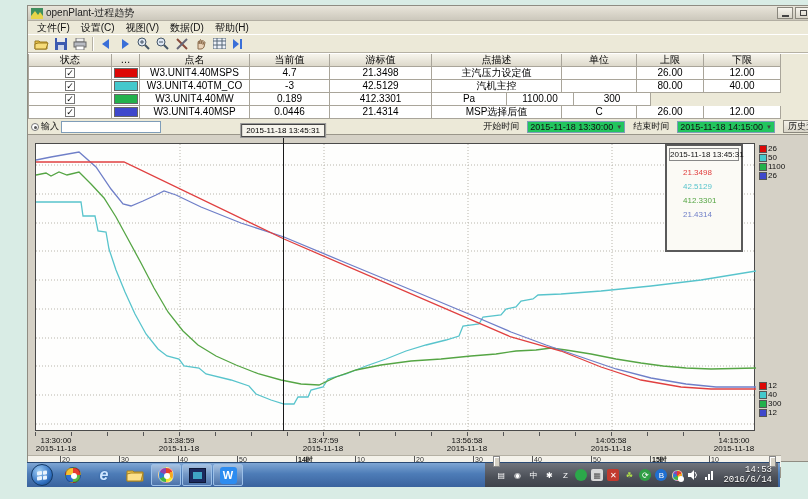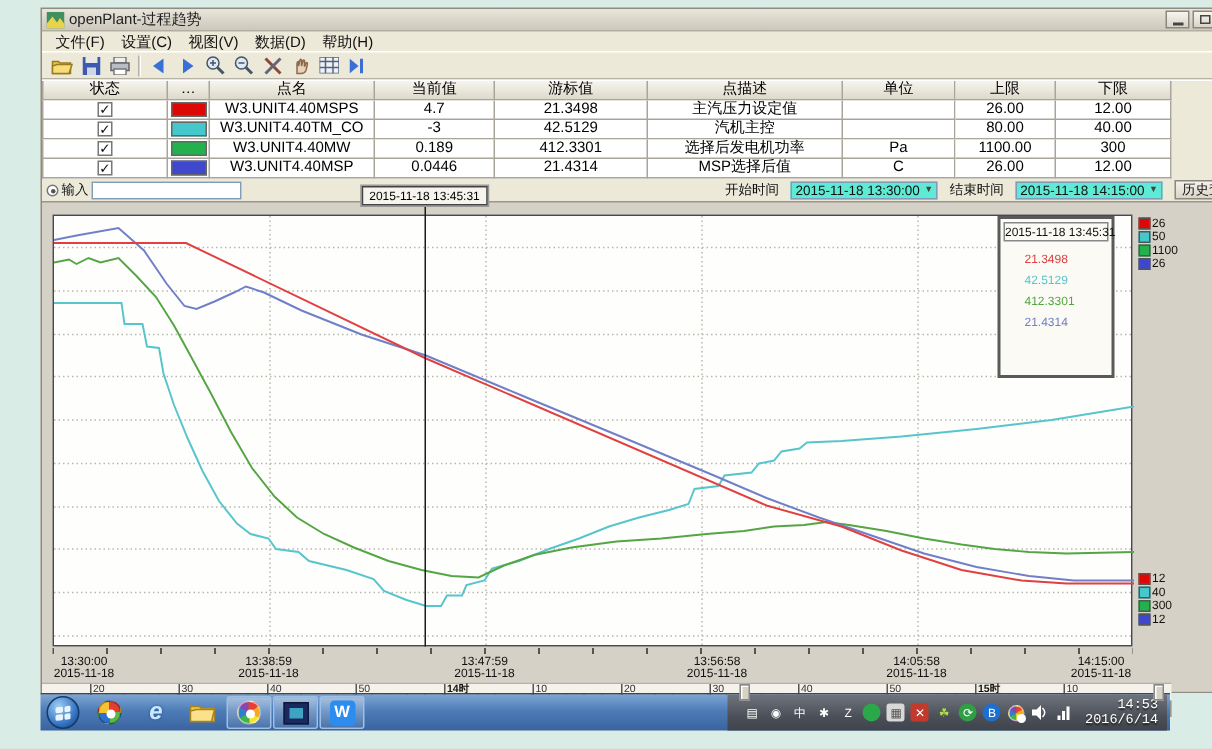--- a/index.html
+++ b/index.html
@@ -52,21 +52,21 @@
   .cb{width:10px;height:10px;border:1px solid #777;background:#fff;font-size:9px;
       line-height:9px;text-align:center;color:#111;}
   .sw{width:24px;height:10px;border:1px solid #666;}
 
   
   .queryrow{height:15px;display:flex;align-items:center;font-size:9px;padding:0 3px;flex:0 0 auto;color:#111;}
   .radio{width:8px;height:8px;border-radius:50%;border:1px solid #777;background:#fff;margin-right:2px;position:relative;}
   .radio:after{content:"";position:absolute;left:2px;top:2px;width:3px;height:3px;border-radius:50%;background:#555;}
   .qinput{width:100px;height:12px;border:1px solid #7f9db9;background:#fff;font-size:9px;margin-left:2px;}
   .qright{margin-left:auto;display:flex;align-items:center;gap:8px;}
-  .dd{height:12px;border:1px solid #7f9db9;background:#5eead4;display:flex;align-items:center;
+  .dd{height:12px;border:1px solid #7f9db9;background:#22c55e;display:flex;align-items:center;
       padding:0 2px;gap:3px;font-size:9px;}
   .dd .arr{font-size:6px;color:#444;}
   .histbtn{height:13px;border:1px solid #8a877d;background:linear-gradient(#f4f2ea,#d9d5c8);
       padding:4px 4px;font-size:9px;display:flex;align-items:center;}
 
   
   .chartpanel{position:relative;flex:1 1 auto;background:#d5d1c6;border-top:1px solid #9a968a;}
   .plot{position:absolute;left:7px;top:8px;width:720px;height:288px;background:#fefefd;border:1px solid #4a4a4a;}
   .plot svg{position:absolute;left:0;top:0;}
   .cursorline{position:absolute;left:255px;top:3px;width:1px;height:293px;background:#1a1a1a;z-index:5;}
@@ -290,21 +290,20 @@
     <div class="trow">
       <div class="c c0">
           <span class="cb">✓</span>
         </div>
       <div class="c c1">
           <span class="sw" style="background: rgb(34, 177, 76);"></span>
         </div>
       <div class="c c2">W3.UNIT4.40MW</div>
       <div class="c c3">0.189</div>
       <div class="c c4">412.3301</div>
-      <div class="c c5">选择后发电机功率</div>
       <div class="c c6">Pa</div>
       <div class="c c7">1100.00</div>
       <div class="c c8">300</div>
     </div>
     <div class="trow">
       <div class="c c0">
           <span class="cb">✓</span>
         </div>
       <div class="c c1">
           <span class="sw" style="background: rgb(63, 72, 204);"></span>
@@ -422,21 +421,21 @@
         <div>2015-11-18</div>
     </div>
     <div class="xlab" style="left:151px;">
       <div>13:38:59</div>
         <div>2015-11-18</div>
     </div>
     <div class="xlab" style="left:295px;">
       <div>13:47:59</div>
         <div>2015-11-18</div>
     </div>
-    <div class="xlab" style="left:450px;">
+    <div class="xlab" style="left:439px;">
       <div>13:56:58</div>
         <div>2015-11-18</div>
     </div>
     <div class="xlab" style="left:583px;">
       <div>14:05:58</div>
         <div>2015-11-18</div>
     </div>
     <div class="xlab" style="left:706px;">
       <div>14:15:00</div>
         <div>2015-11-18</div>

